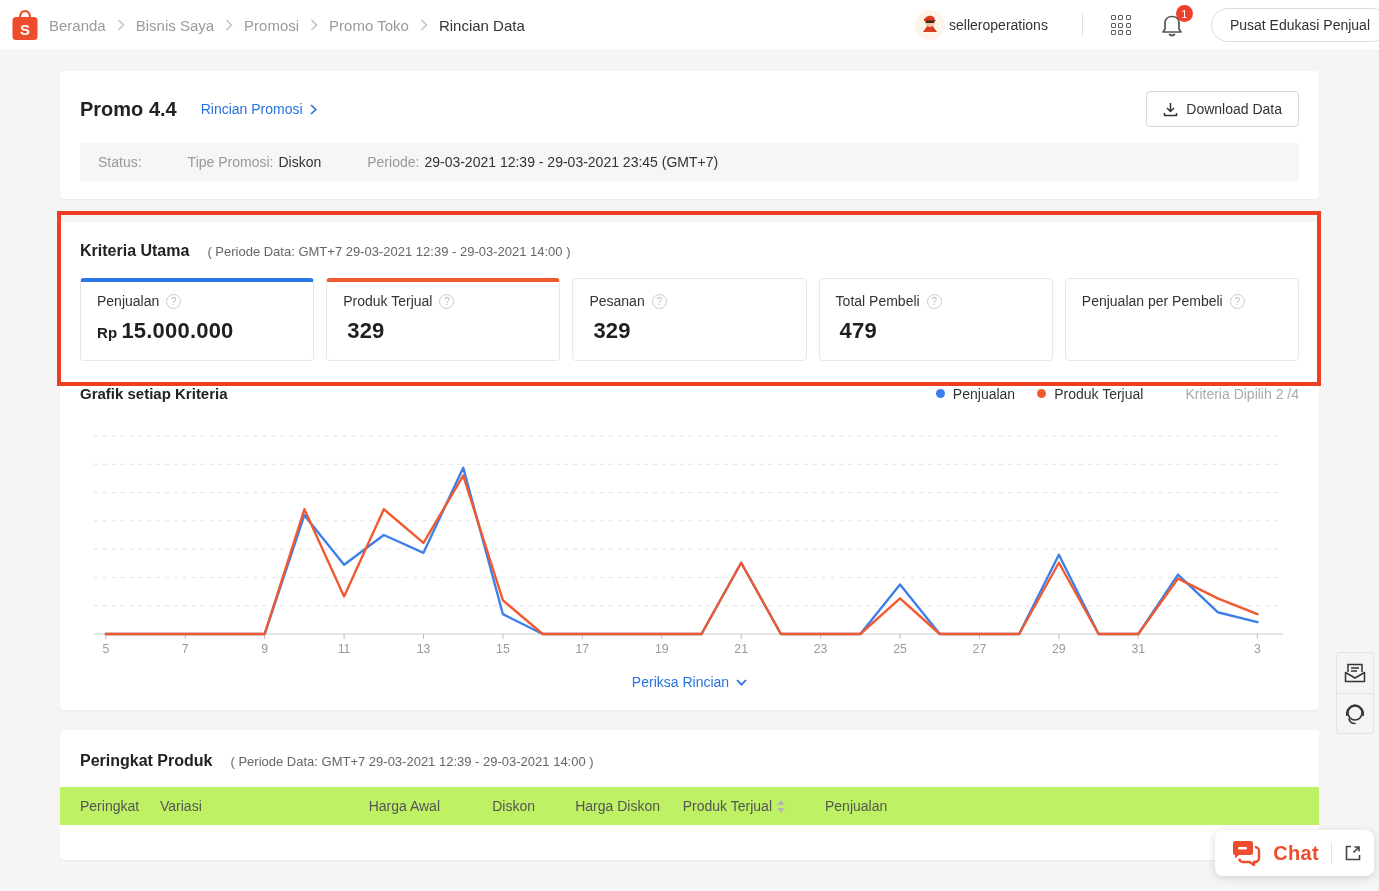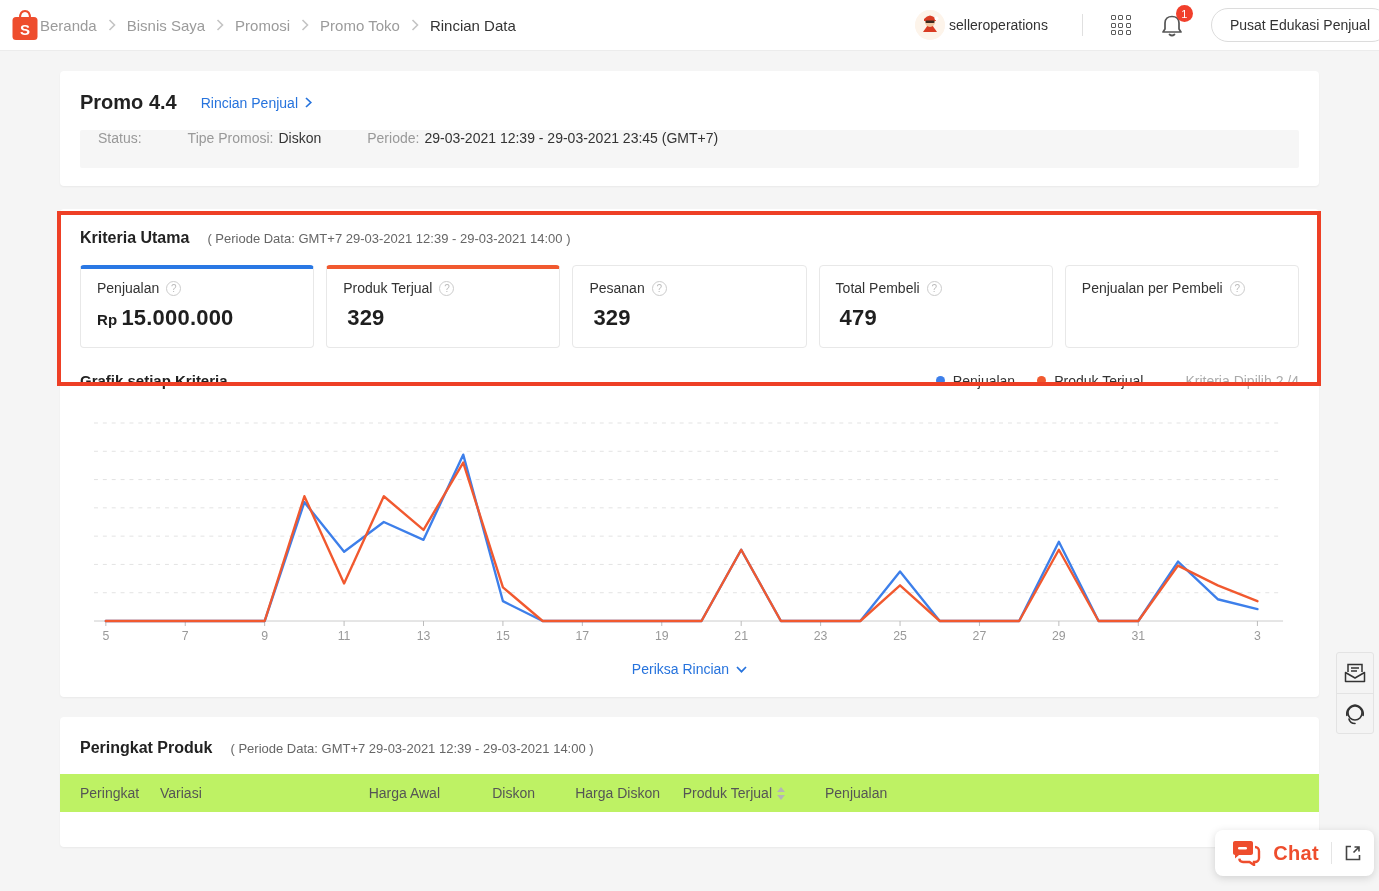--- a/index.html
+++ b/index.html
@@ -4,21 +4,21 @@
 <style>
   * { margin:0; padding:0; box-sizing:border-box; }
   html,body { width:1379px; height:891px; overflow:hidden;
     font-family:"Liberation Sans","DejaVu Sans",sans-serif;
     background:#f5f5f5; color:#333; font-size:14px; position:relative; }
 
   
   .topbar { height:51px; background:#fff; border-bottom:1px solid #ececec;
     display:flex; align-items:center; padding:0 0 0 10px; position:relative; z-index:10; }
   .logo { width:30px; height:33px; flex:0 0 auto; cursor:pointer; }
-  .crumbs { display:flex; align-items:center; font-size:15px; }
+  .crumbs { display:flex; align-items:center; margin-left:9px; font-size:15px; }
   .crumb { color:#9b9b9b; cursor:pointer; }
   .crumb.active { color:#333; font-weight:500; cursor:default; }
   .crumb-sep { margin:0 11px; display:flex; align-items:center; }
   .top-right { margin-left:auto; display:flex; align-items:center; }
   .avatar { width:30px; height:30px; border-radius:50%; background:#fdf3ec; overflow:hidden; cursor:pointer; }
   .username { margin-left:4px; font-size:14px; color:#333; cursor:pointer; }
   .v-div { width:1px; height:22px; background:#e0e0e0; margin:0 28px 0 34px; }
   .gridicon { display:grid; grid-template-columns:repeat(3,5px); grid-gap:2.5px; cursor:pointer; }
   .gridicon i { width:5px; height:5px; border:1.4px solid #5c5c5c; border-radius:1px; display:block; }
   .bellwrap { position:relative; margin:0 28px 0 30px; cursor:pointer; }
@@ -32,21 +32,21 @@
   .card { background:#fff; border-radius:4px; box-shadow:0 1px 2px rgba(0,0,0,.05); }
   .card-promo { margin-top:20px; padding:20px 20px 18px; }
   .promo-head { display:flex; align-items:center; }
   .promo-title { font-size:20px; font-weight:700; color:#222; }
   .link-blue { color:#2673dd; font-size:14px; cursor:pointer; display:inline-flex; align-items:center; }
   .promo-link { margin-left:24px; }
   .dl-btn { margin-left:auto; border:1px solid #d8d8d8; background:#fff; border-radius:4px;
     height:36px; padding:0 16px; display:flex; align-items:center; gap:8px; font-size:14px;
     color:#333; font-weight:500; cursor:pointer; }
   .status-strip { margin-top:16px; background:#f6f6f6; border-radius:2px; height:38px;
-    display:flex; padding:0 18px; gap:46px; font-size:14px; }
+    display:flex; align-items:center; padding:0 18px; gap:46px; font-size:14px; }
   .lab { color:#999; }
   .val { color:#333; margin-left:5px; }
 
   .card-kriteria { margin-top:23px; padding:20px 20px 14px; position:relative; }
   .section-head { display:flex; align-items:baseline; }
   .section-title { font-size:16px; font-weight:700; color:#222; }
   .periode-note { margin-left:18px; font-size:13px; color:#666; }
 
   .metric-row { display:flex; gap:12px; margin-top:18px; }
   .metric-card { flex:1; border:1px solid #e8e8e8; border-radius:4px; padding:14px 16px 16px;
@@ -168,25 +168,32 @@
     <button class="edu-pill">Pusat Edukasi Penjual</button>
   </div>
 </div>
 
 <div class="page">
 
   <div class="card card-promo">
     <div class="promo-head">
       <span class="promo-title">Promo 4.4</span>
       <span class="link-blue promo-link">
-        <span>Rincian Penjual</span>
+        <span>Rincian Promosi</span>
         <svg class="icon" width="7" height="11" viewBox="0 0 7 11" style="margin-left:7px">
             <polyline points="1,1 5.8,5.5 1,10" fill="none" stroke="#2673dd" stroke-width="1.7"></polyline>
           </svg>
       </span>
+      <button class="dl-btn">
+        <svg class="icon" width="15" height="15" viewBox="0 0 15 15">
+          <path d="M7.5 1 L7.5 9 M4 6 L7.5 9.5 L11 6" fill="none" stroke="#333" stroke-width="1.5"></path>
+          <path d="M1.5 11 L1.5 13.5 L13.5 13.5 L13.5 11" fill="none" stroke="#333" stroke-width="1.5"></path>
+        </svg>
+        <span>Download Data</span>
+      </button>
     </div>
     <div class="status-strip">
       <span class="lab">Status:</span>
       <span>
         <span class="lab">Tipe Promosi:</span><span class="val">Diskon</span>
       </span>
       <span>
         <span class="lab">Periode:</span><span class="val">29-03-2021 12:39 - 29-03-2021 23:45 (GMT+7)</span>
       </span>
     </div>

